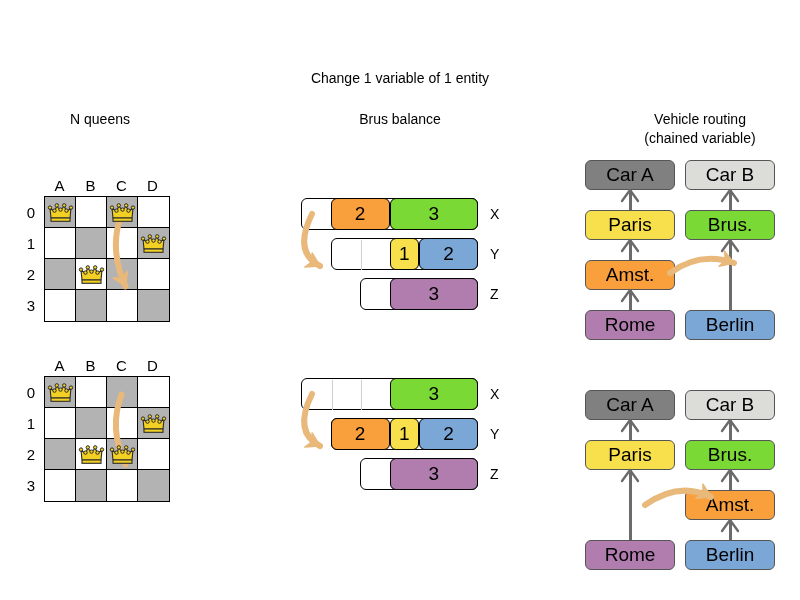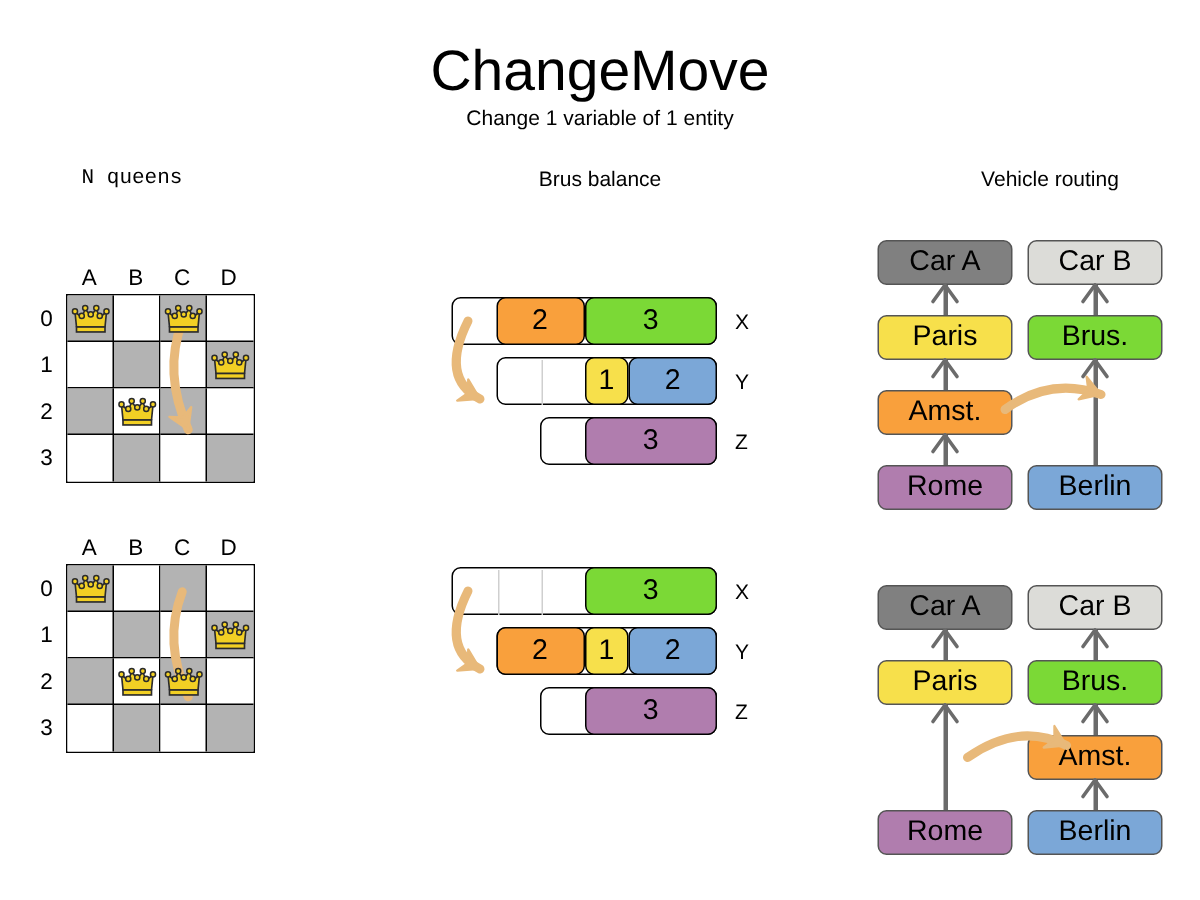--- a/index.html
+++ b/index.html
@@ -15,21 +15,21 @@
     position:absolute;left:0;top:26px;width:800px;text-align:center;
     font-size:38px;font-weight:400;letter-spacing:0px;line-height:44px;
   }
   .subtitle{
     position:absolute;left:0;top:70px;width:800px;text-align:center;
     font-size:14px;font-weight:400;
   }
   .col-head{
     position:absolute;text-align:center;font-size:14px;line-height:19px;
   }
-  #head-queens{left:8px;top:110px;width:160px;font-family:Liberation Mono, monospace;}
+  #head-queens{left:20px;top:110px;width:160px;}
   #head-cloud{left:320px;top:110px;width:160px;}
   #head-vrp{left:610px;top:110px;width:180px;}
 
   
   .board-wrap{position:absolute;}
   .board{position:absolute;left:24px;top:19px;width:124px;height:124px;
          border:1.5px solid #000;box-sizing:content-box;}
   .cell{position:absolute;width:31px;height:31px;box-sizing:border-box;
         border-right:1px solid #000;border-bottom:1px solid #000;}
   .cell.dark{background:#b3b3b3;}
@@ -60,27 +60,27 @@
         text-align:center;color:#000;}
   .edge{position:absolute;width:3px;background:#6b6b6b;}
 
   .arrow-svg{position:absolute;pointer-events:none;overflow:visible;}
 </style>
 </head>
 <body>
 
 <div class="canvas">
 
-  <div class="main-title">ChangeMove</div>
   <div class="subtitle">Change 1 variable of 1 entity</div>
 
   <div class="col-head" id="head-queens">N queens</div>
   <div class="col-head" id="head-cloud">Brus balance</div>
   <div class="col-head" id="head-vrp">
     <div>Vehicle routing</div>
+    <div>(chained variable)</div>
   </div>
 
   <div class="board-wrap" id="board-before" style="left: 20px; top: 177px; width: 170px; height: 160px;">
       <div class="board">
         <div class="cell dark" style="left: 0px; top: 0px;"></div>
         <div class="cell light" style="left: 31px; top: 0px;"></div>
         <div class="cell dark" style="left: 62px; top: 0px;"></div>
         <div class="cell light lastcol" style="left: 93px; top: 0px;"></div>
         <div class="cell light" style="left: 0px; top: 31px;"></div>
         <div class="cell dark" style="left: 31px; top: 31px;"></div>

